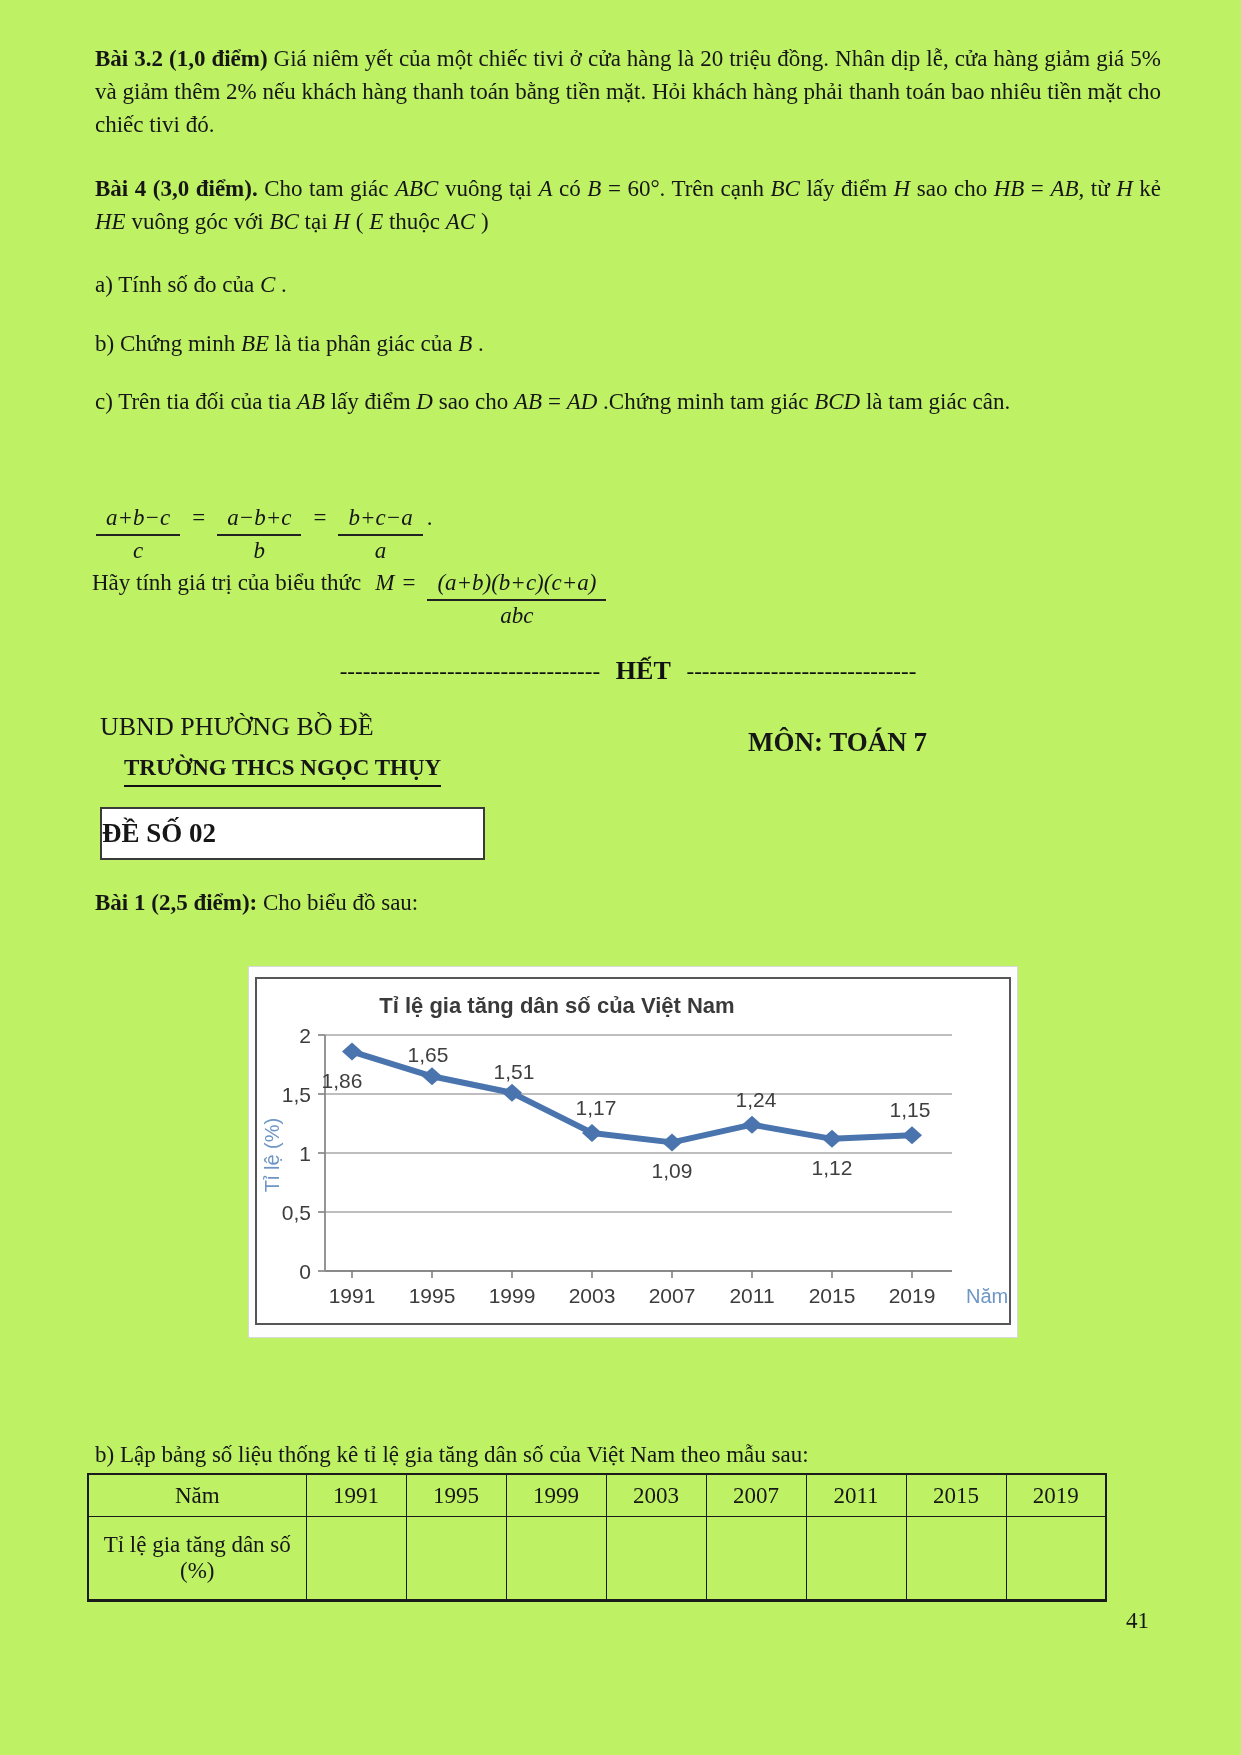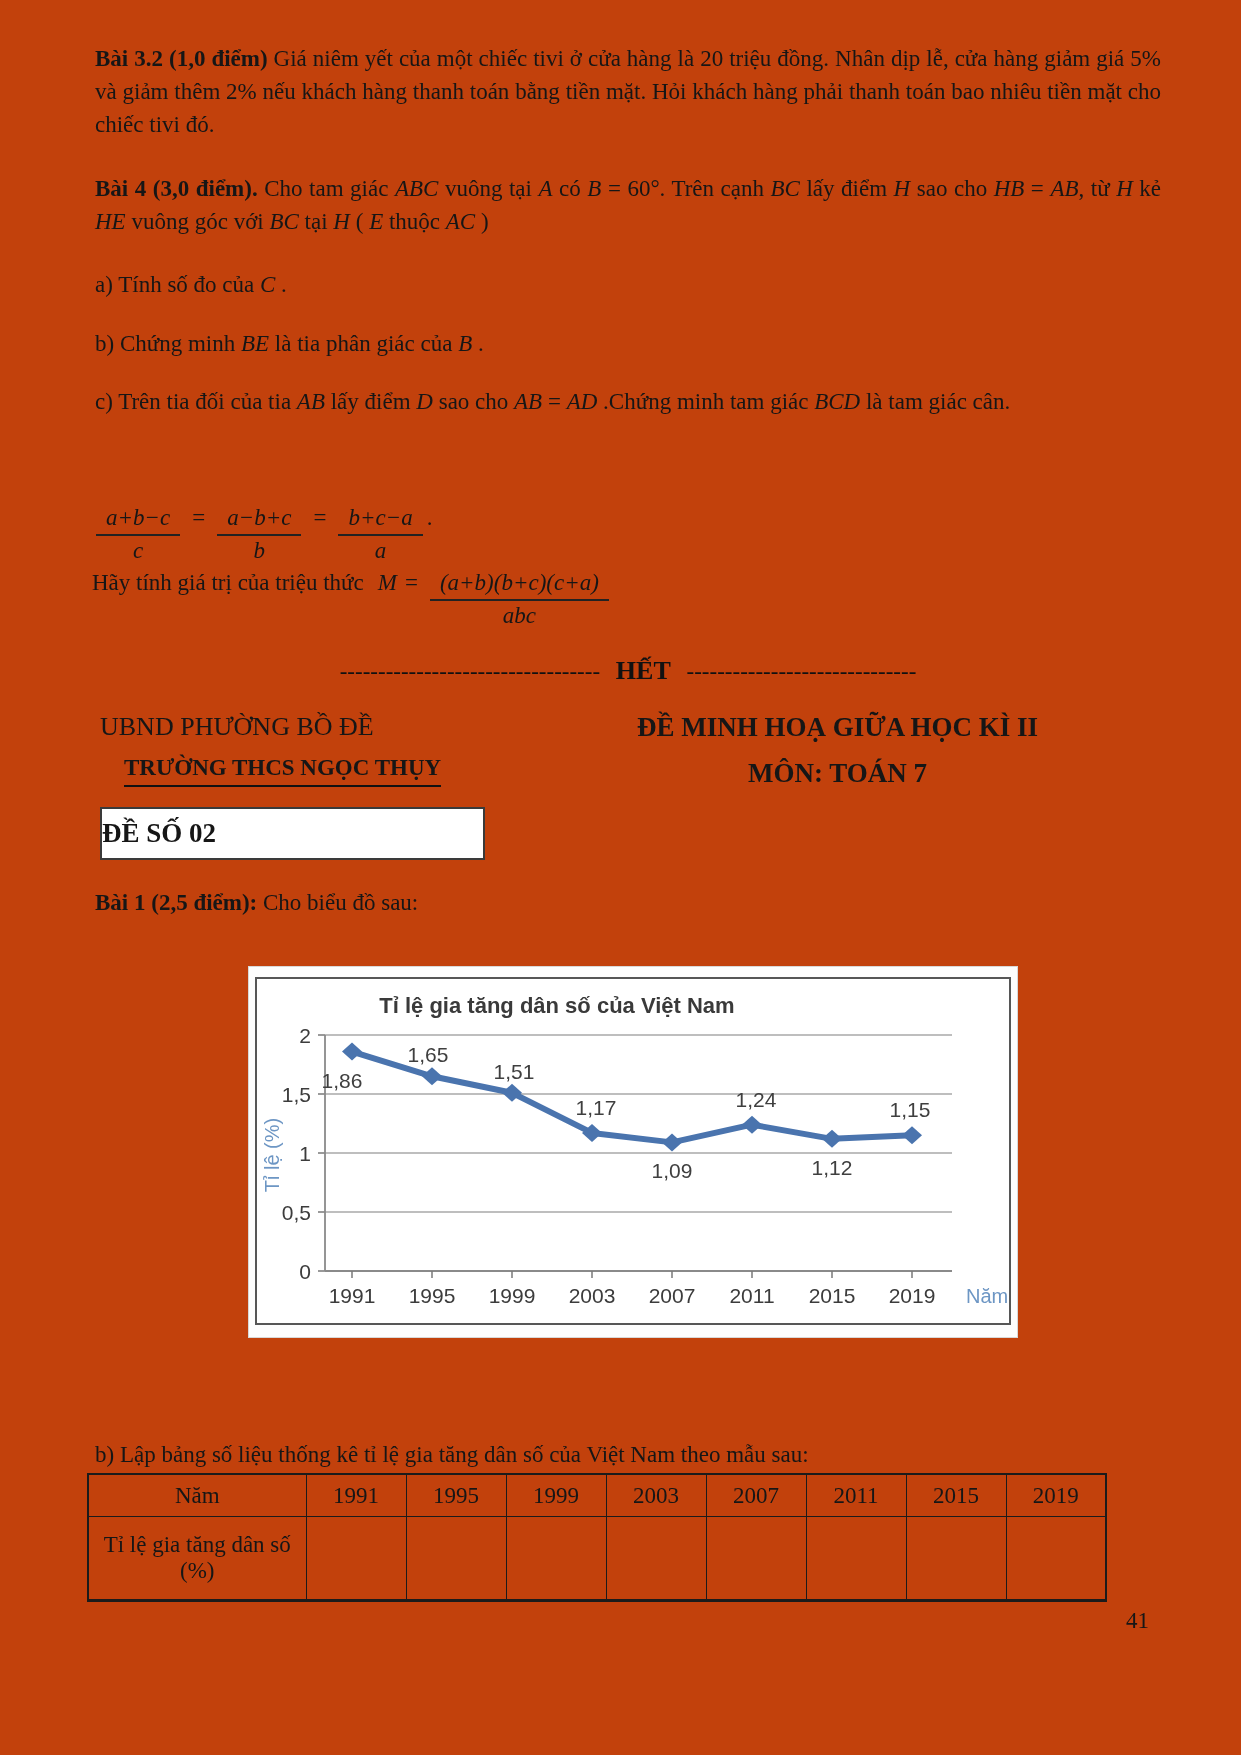--- a/index.html
+++ b/index.html
@@ -1,16 +1,16 @@
 <!DOCTYPE html>
 <html><head>
 <meta charset="utf-8">
 <style>
   html,body{margin:0;padding:0;background:#ffffff;}
-  .page{position:relative;width:1241px;height:1755px;background:#c2410c;
+  .page{position:relative;width:1241px;height:1755px;background:#bef264;
         font-family:"Liberation Serif",serif;color:#161616;overflow:hidden;}
   .tb{position:absolute;left:95px;width:1066px;font-size:23px;line-height:33px;}
   .just{text-align:justify;}
   .run-b{font-weight:bold;}
   .run-i{font-style:italic;}
   
   .frac{display:inline-block;vertical-align:middle;text-align:center;
         font-style:italic;line-height:1.12;margin:0 4px;}
   .frac .num{display:block;border-bottom:2px solid #222;padding:0 10px 3px;}
   .frac .den{display:block;padding-top:2px;}
@@ -74,21 +74,21 @@
     </span>
     <span class="eq-sign">=</span>
     <span class="frac">
       <span class="num">b+c−a</span>
       <span class="den">a</span>
     </span>
     <span>.</span>
   </div>
 
   <div class="eq-row" style="top:570px;">
-    <span>Hãy tính giá trị của triệu thức</span>
+    <span>Hãy tính giá trị của biểu thức</span>
     <span class="run-i" style="margin-left:14px;">M</span>
     <span class="eq-sign">=</span>
     <span class="frac">
       <span class="num">(a+b)(b+c)(c+a)</span>
       <span class="den">abc</span>
     </span>
   </div>
 
   <div class="divider">
     <span>----------------------------------</span>
@@ -97,21 +97,20 @@
   </div>
 
   <div class="hdr-left">
     <div class="hdr-line1">UBND PHƯỜNG BỒ ĐỀ</div>
     <div class="hdr-line2">
       <span class="hdr-underline">TRƯỜNG THCS NGỌC THỤY</span>
     </div>
     <div class="hdr-box">ĐỀ SỐ 02</div>
   </div>
   <div class="hdr-right">
-    <div class="hdr-r1">ĐỀ MINH HOẠ GIỮA HỌC KÌ II</div>
     <div class="hdr-r2">MÔN: TOÁN 7</div>
   </div>
 
   <div class="tb" style="top:886px;"><span class="run-b">Bài 1 (2,5 điểm):</span><span class="run-r"> Cho biểu đồ sau:</span></div>
 
   <div class="chart-outer">
     <div class="chart-frame">
       <svg width="752" height="344" viewBox="0 0 752 344">
           <line x1="61" y1="292" x2="68" y2="292" stroke="#787878" stroke-width="1.5"></line>
           <text x="54" y="300" text-anchor="end" class="ct-tick">0</text>

